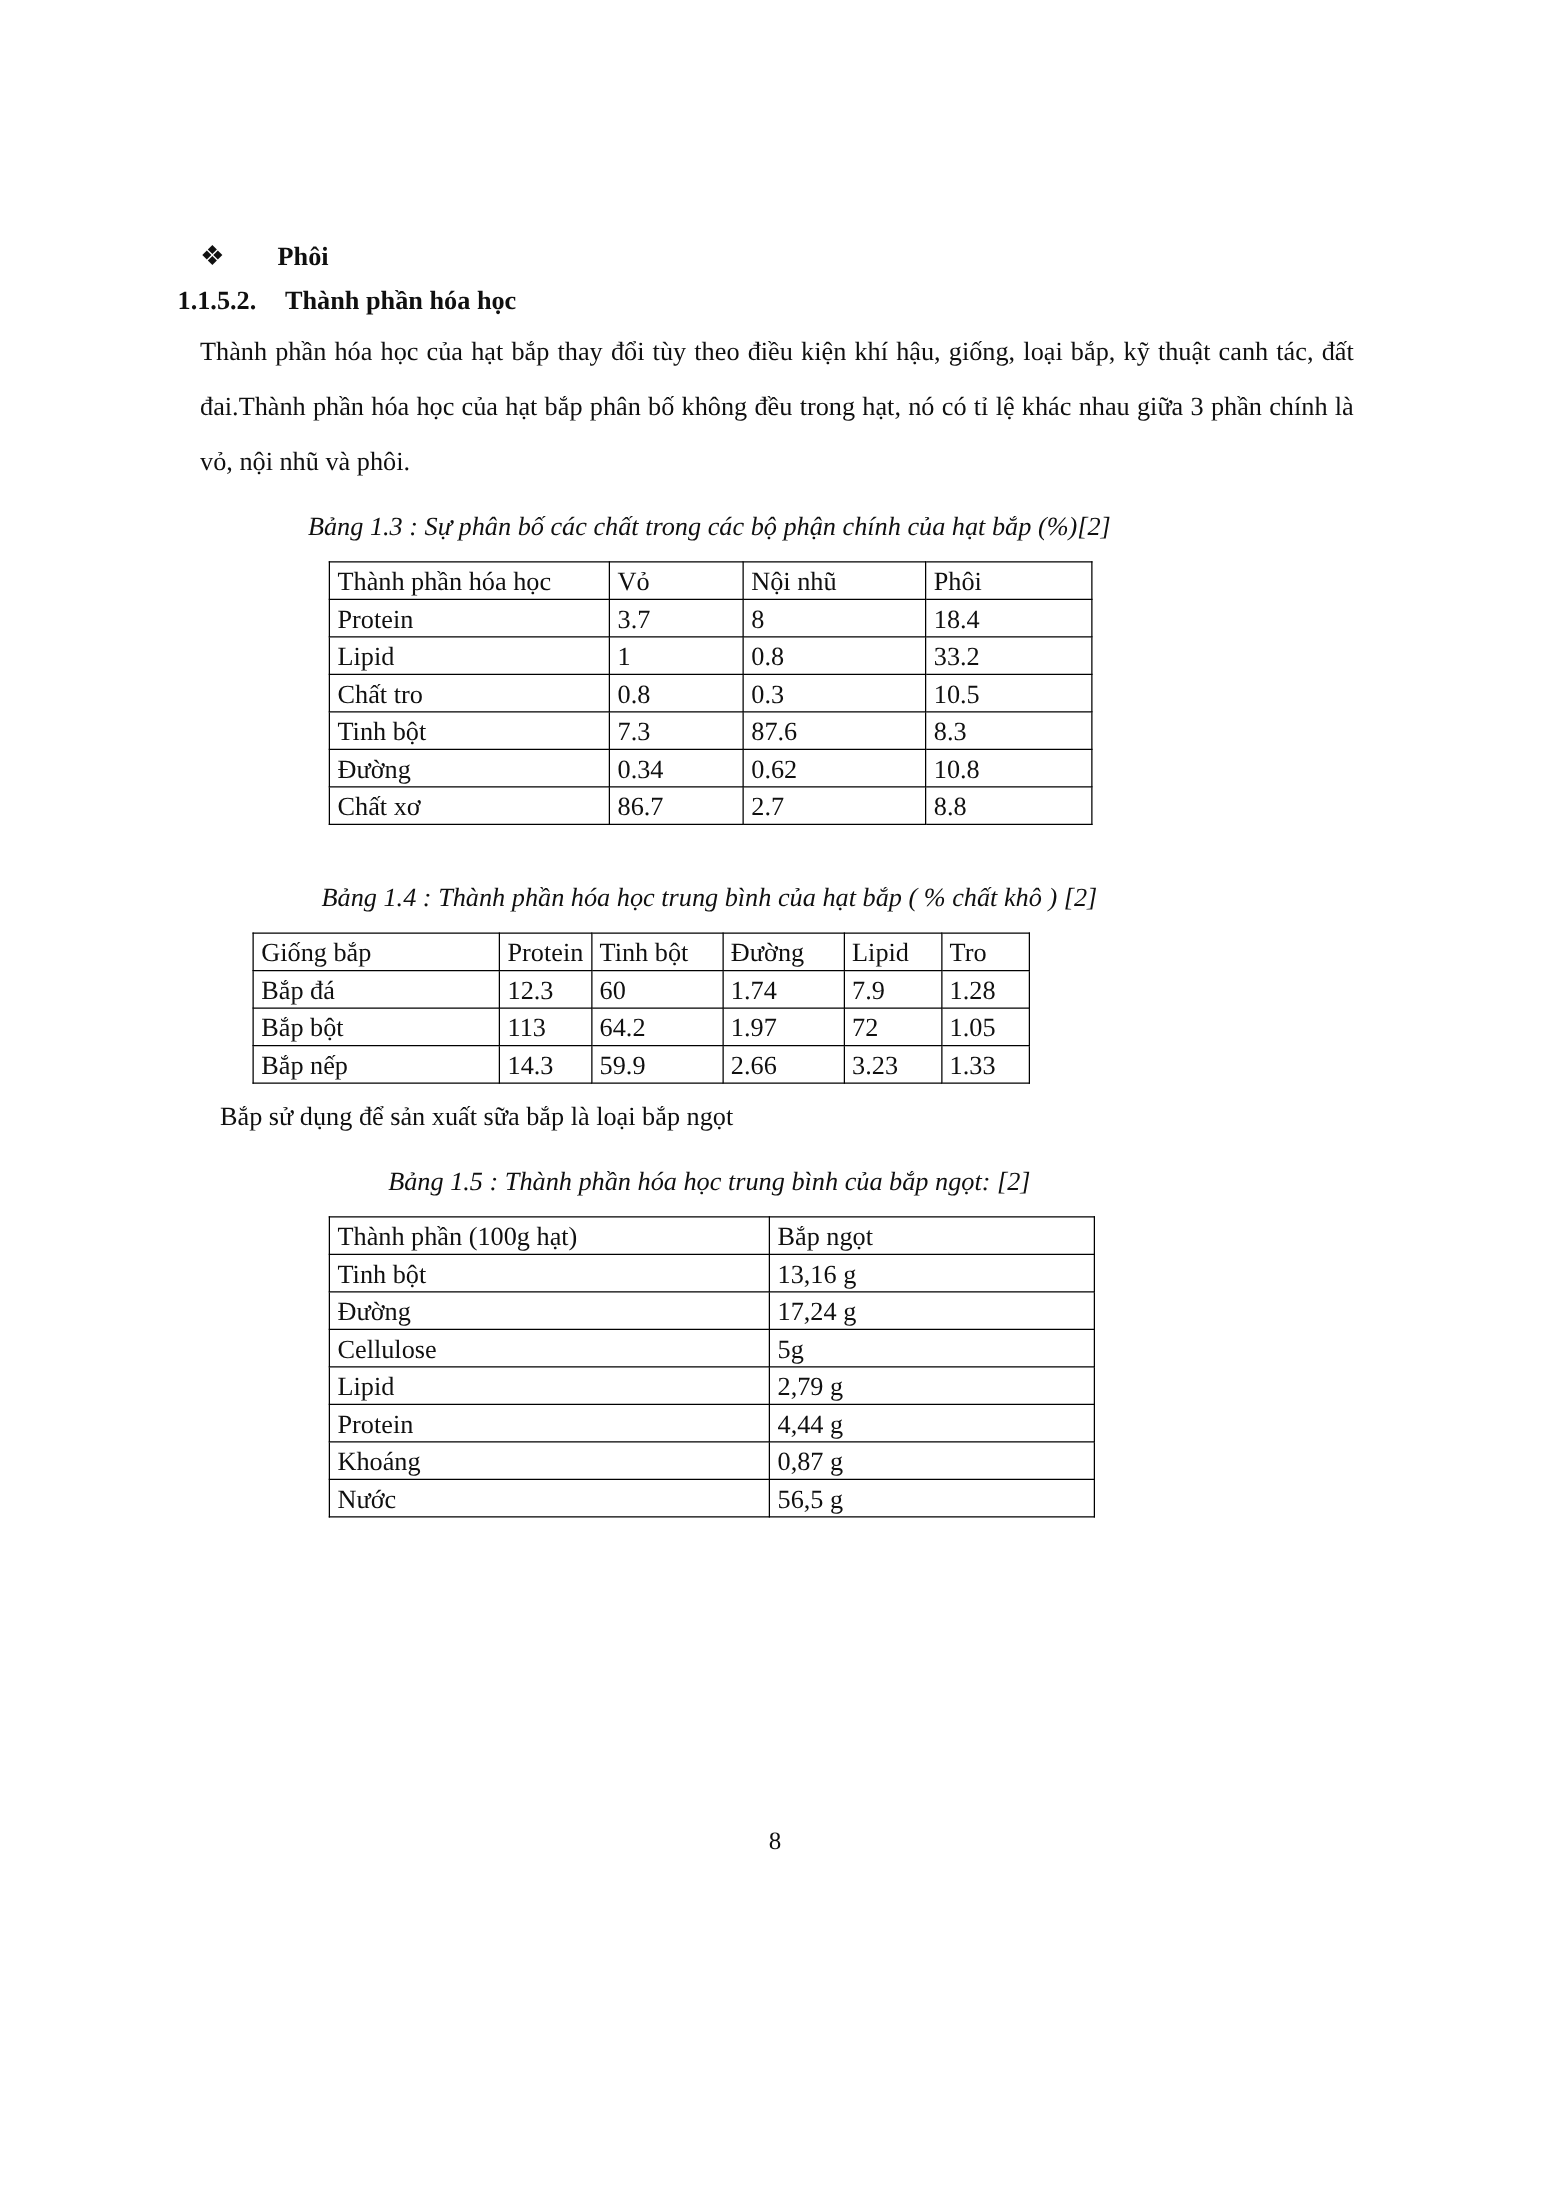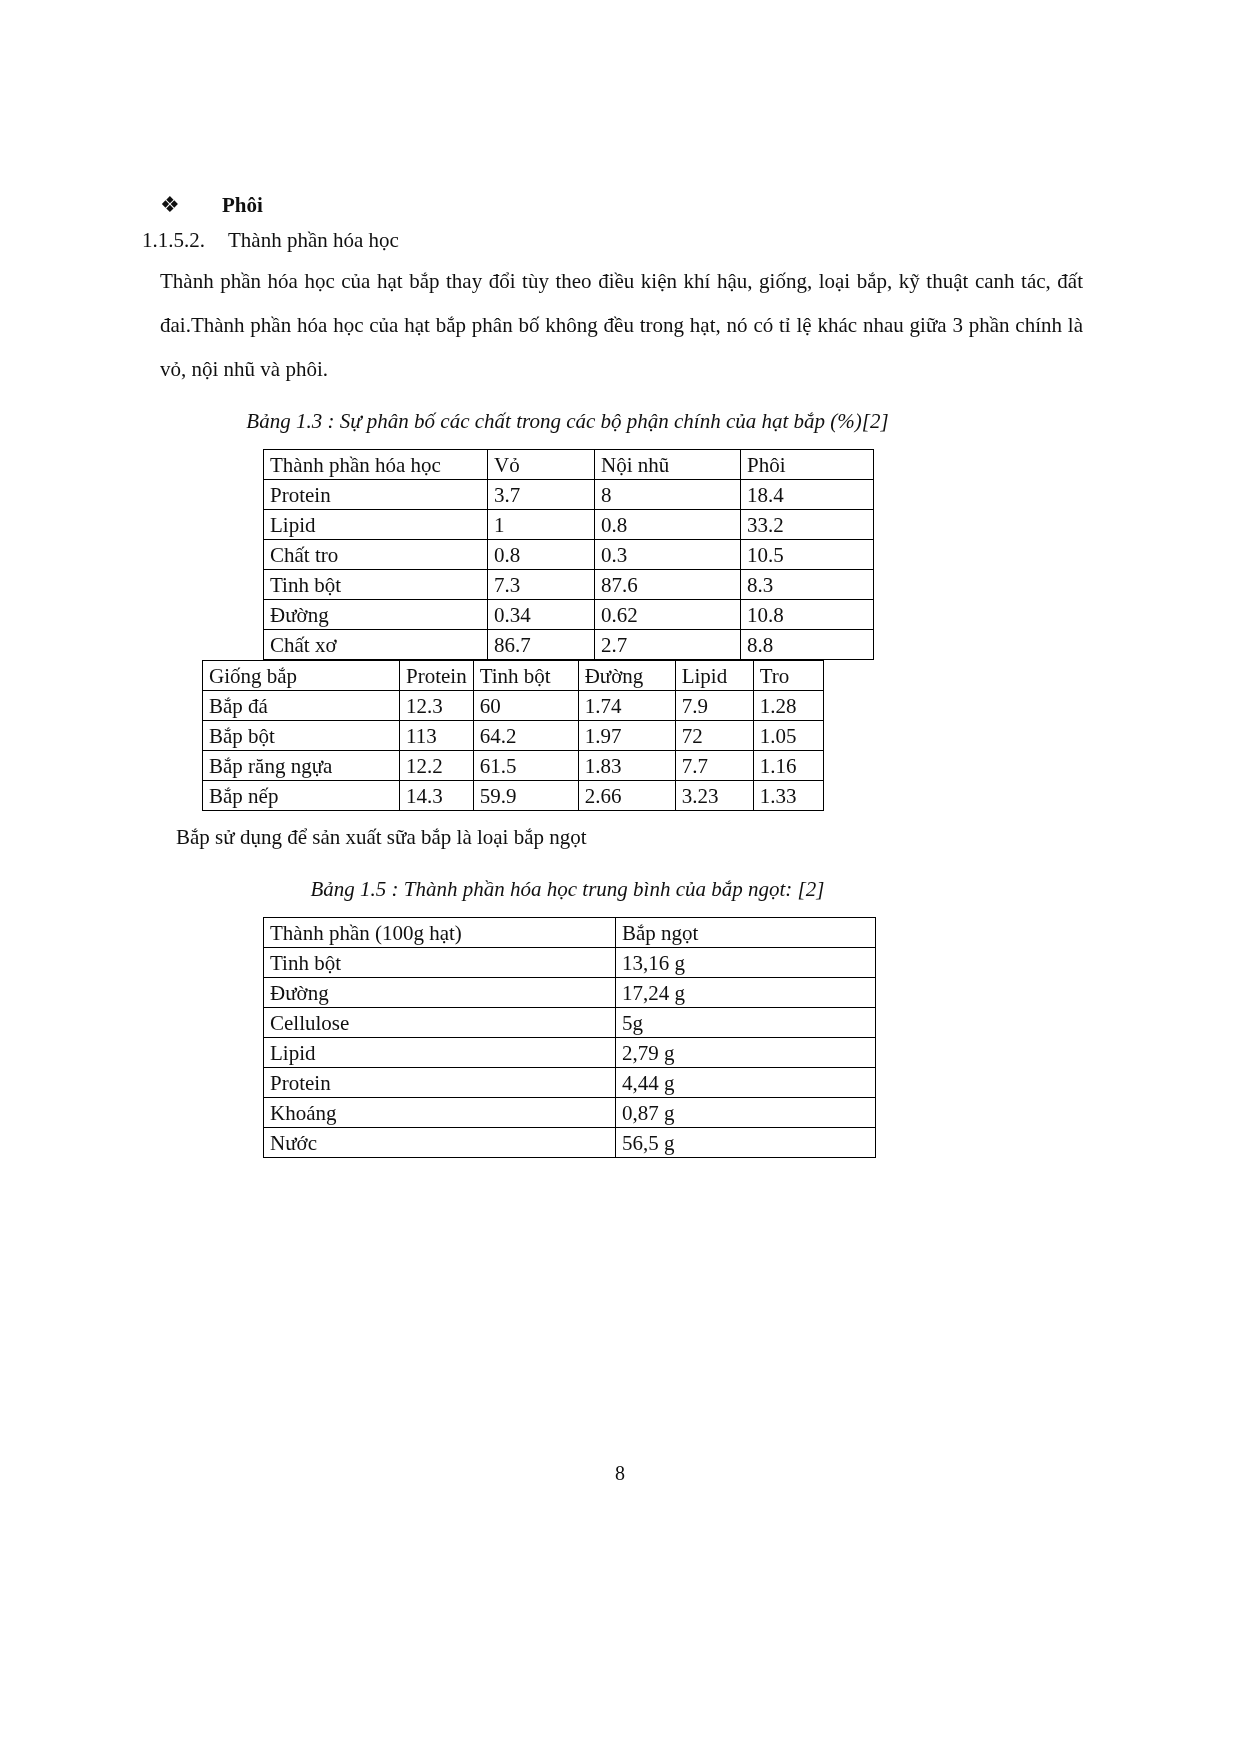--- a/index.html
+++ b/index.html
@@ -32,21 +32,21 @@
   }
   p.para {
     margin: 0 0 10px 0;
     line-height: 44px;
     text-align: justify;
   }
   .section-heading {
     display: flex;
     align-items: baseline;
     margin: 6px 0 6px -18px;
-    font-weight: normal;
+    font-weight: bold;
   }
   .section-heading .section-number {
     width: 86px;
   }
   .caption {
     width: 815px;
     margin: 14px 0 12px 0;
     text-align: center;
     font-style: italic;
     line-height: 32px;
@@ -159,20 +159,21 @@
         </tr>
         <tr>
           <td>Chất xơ</td>
           <td>86.7</td>
           <td>2.7</td>
           <td>8.8</td>
         </tr>
       </tbody>
     </table>
 
+  <p class="caption cap14">Bảng 1.4 : Thành phần hóa học trung bình của hạt bắp ( % chất khô ) [2]</p>
 
   <table class="doc-table t14">
     <colgroup>
       <col style="width:197px">
         <col style="width:70px">
         <col style="width:105px">
         <col style="width:97px">
         <col style="width:78px">
         <col style="width:70px">
     </colgroup>
@@ -197,28 +198,20 @@
         </tr>
         <tr>
           <td>Bắp bột</td>
           <td>113</td>
           <td>64.2</td>
           <td>1.97</td>
           <td>72</td>
           <td>1.05</td>
         </tr>
         <tr>
-          <td>Bắp răng ngựa</td>
-          <td>12.2</td>
-          <td>61.5</td>
-          <td>1.83</td>
-          <td>7.7</td>
-          <td>1.16</td>
-        </tr>
-        <tr>
           <td>Bắp nếp</td>
           <td>14.3</td>
           <td>59.9</td>
           <td>2.66</td>
           <td>3.23</td>
           <td>1.33</td>
         </tr>
       </tbody>
     </table>
 

